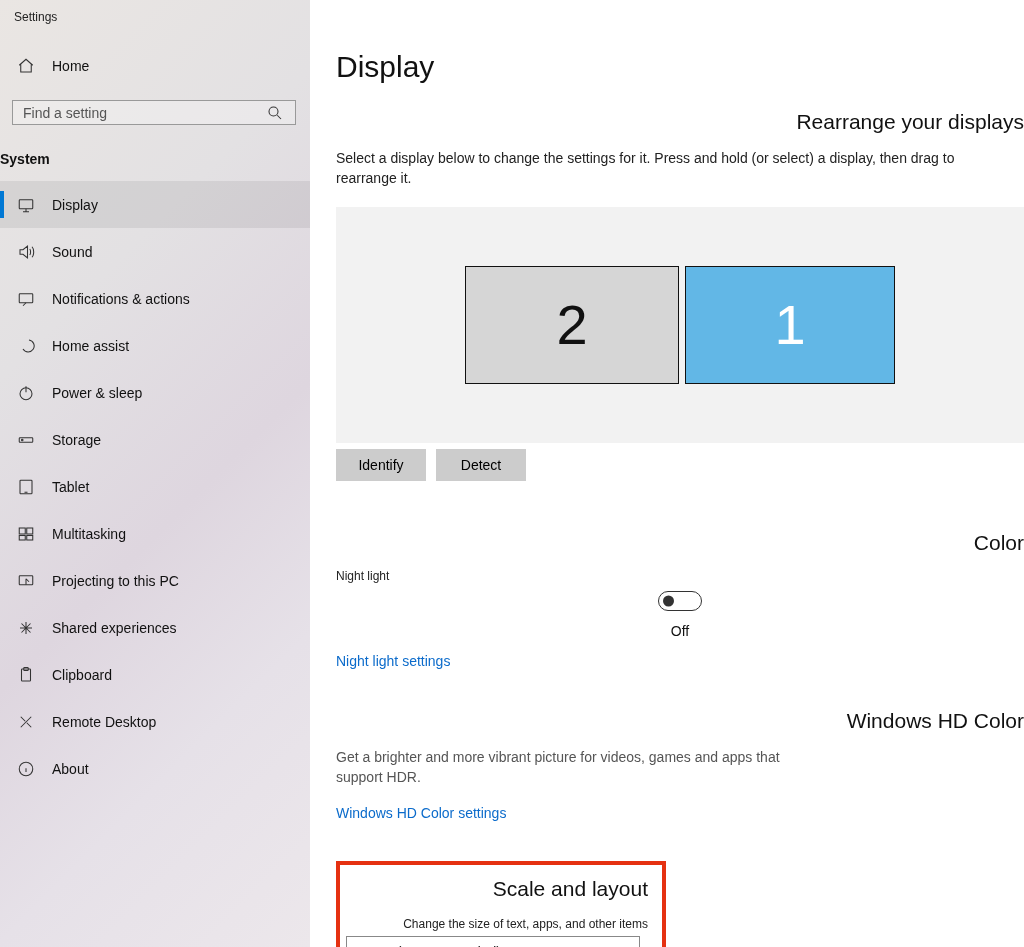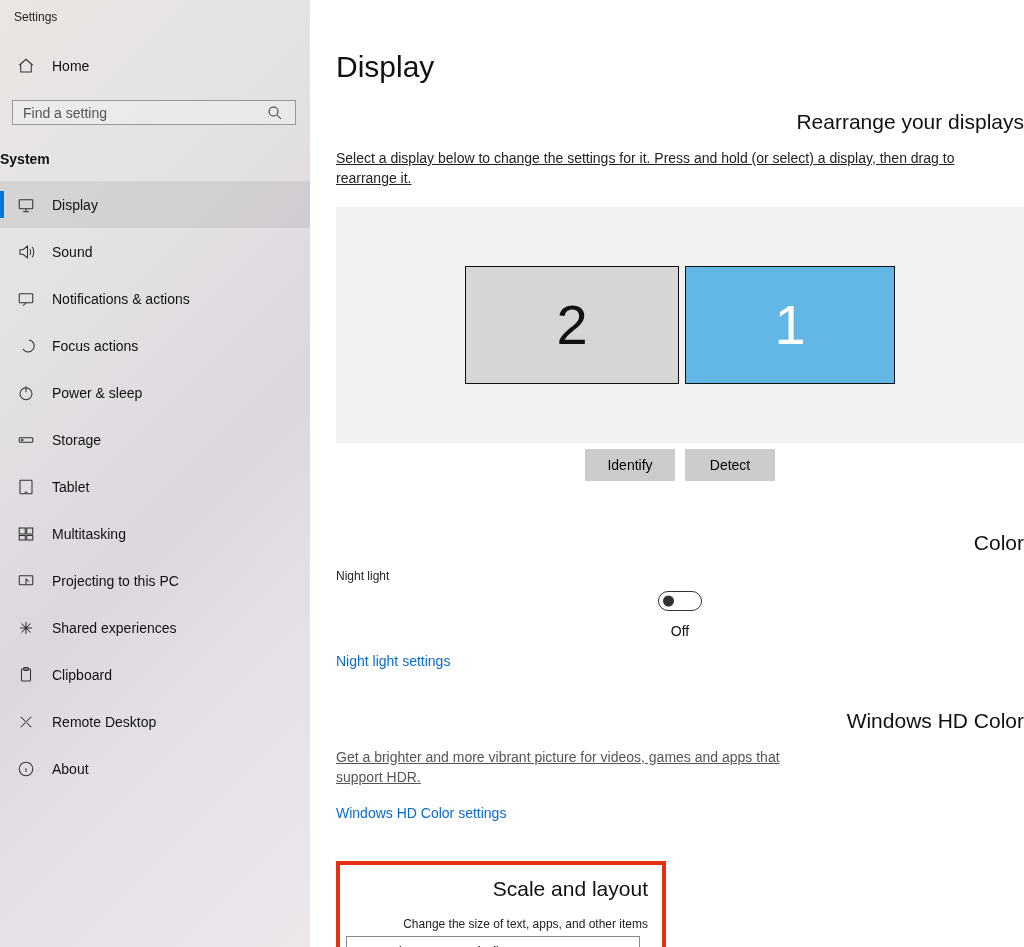--- a/index.html
+++ b/index.html
@@ -108,21 +108,20 @@
     font-weight: 500;
     margin-bottom: 14px;
     text-align: right;
   }
   .desc {
     font-size: 14px;
     color: #222;
     line-height: 1.45;
     margin-bottom: 18px;
     max-width: 680px;
-    text-decoration: underline;
   }
   .desc.muted { color: #555; max-width: 460px; }
   .arrange-box {
     width: 688px;
     height: 236px;
     background: #f2f2f2;
     display: flex;
     align-items: center;
     justify-content: center;
   }
@@ -133,21 +132,21 @@
     align-items: center;
     justify-content: center;
     font-size: 56px;
     font-weight: 300;
   }
   .disp-2 { width: 214px; background: #d6d6d6; color: #111; }
   .disp-1 { width: 210px; background: #62b7e6; color: #fff; margin-left: 6px; border-color:#111; }
   .btn-row {
     width: 688px;
     display: flex;
-    justify-content: center;
+    justify-content: flex-start;
     gap: 10px;
     padding-top: 6px;
     margin-bottom: 50px;
   }
   .btn {
     min-width: 90px;
     height: 32px;
     background: #ccc;
     border: none;
     font-size: 14px;
@@ -250,21 +249,21 @@
         </span>
       <span class="nav-label">Notifications &amp; actions</span>
     </div>
 
     <div class="nav-item">
       <span class="icon">
           <svg viewBox="0 0 24 24">
             <path d="M16 4a8 8 0 1 1-8 12"></path>
           </svg>
         </span>
-      <span class="nav-label">Focus actions</span>
+      <span class="nav-label">Home assist</span>
     </div>
 
     <div class="nav-item">
       <span class="icon">
           <svg viewBox="0 0 24 24">
             <circle cx="12" cy="13" r="8"></circle>
             <path d="M12 3v8"></path>
           </svg>
         </span>
       <span class="nav-label">Power &amp; sleep</span>

